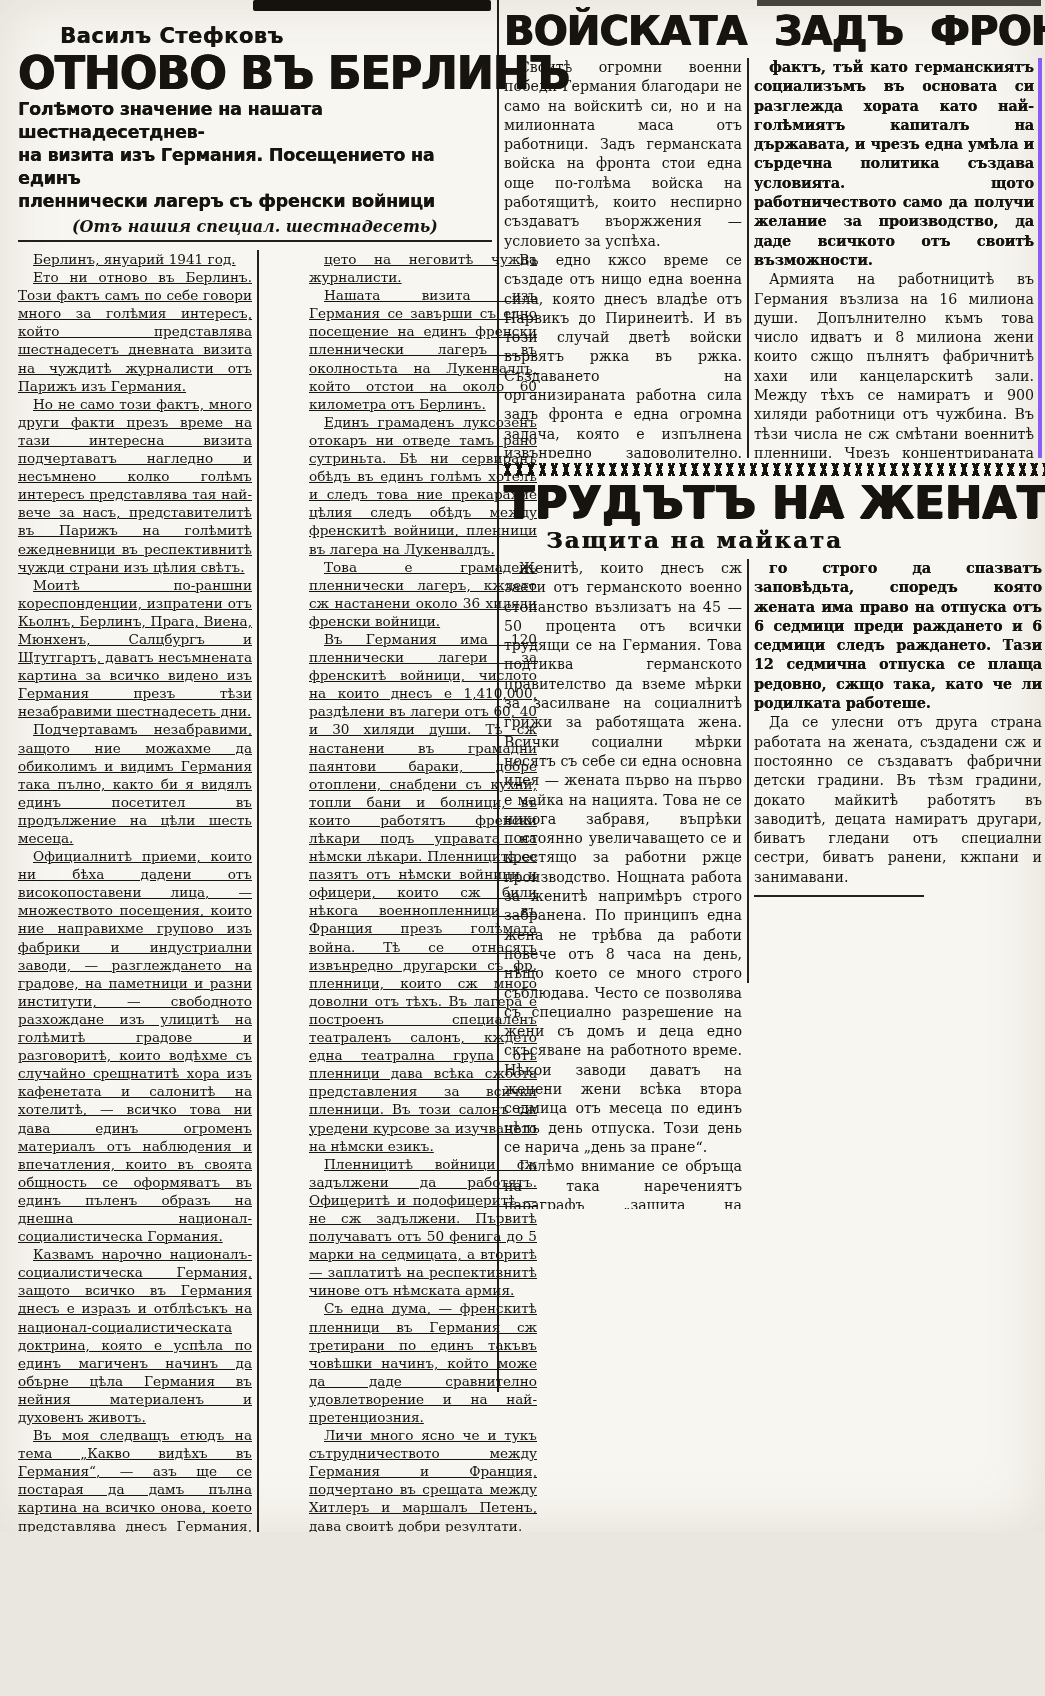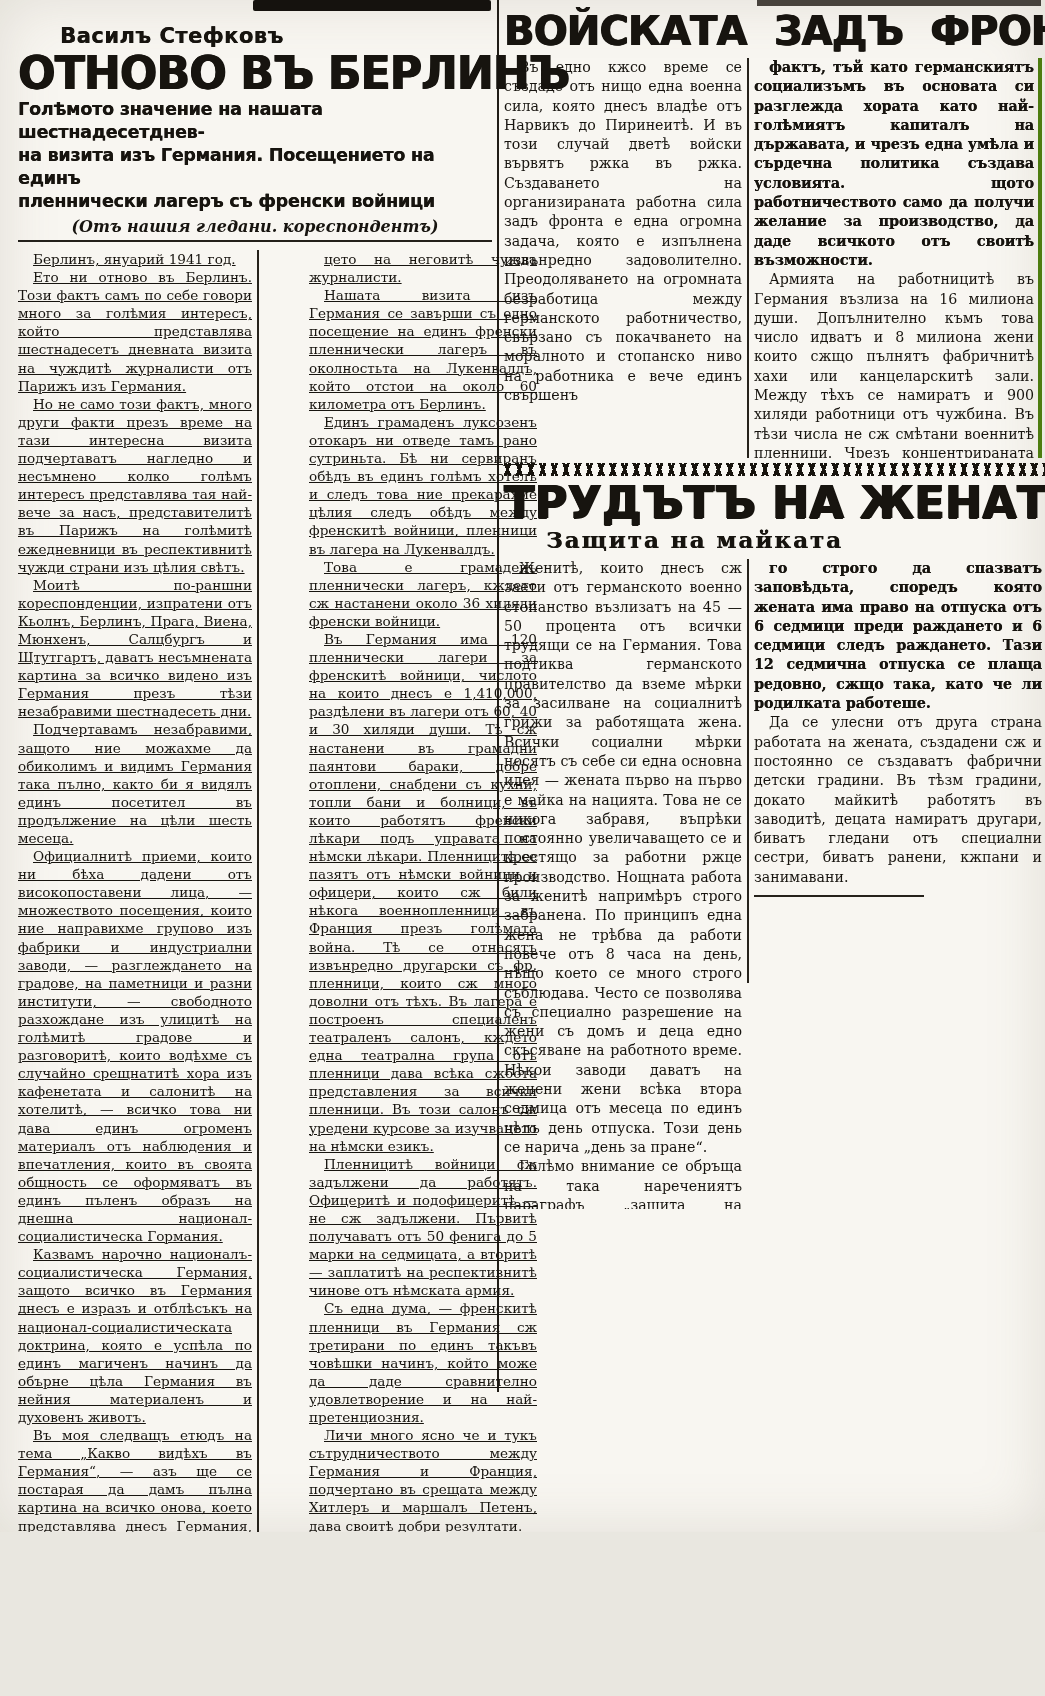--- a/index.html
+++ b/index.html
@@ -66,21 +66,21 @@
   
   .right-region{position:absolute;left:504px;top:8px;width:541px;}
   .army-headline{
     font-family:"DejaVu Sans", sans-serif;font-weight:bold;
     font-size:40px;line-height:46px;letter-spacing:-.5px;word-spacing:14px;
     white-space:nowrap;transform:scaleX(.99);transform-origin:left;
     text-shadow:1px 0 currentColor, -.5px 0 currentColor;
   }
   .army-cols{display:flex;margin-top:4px;}
   .army-colA{width:238px;height:400px;overflow:hidden;}
-  .army-colB{width:288px;height:400px;overflow:hidden;border-right:4px solid #4d7c0f;padding-right:4px;}
+  .army-colB{width:288px;height:400px;overflow:hidden;border-right:4px solid #8b5cf6;padding-right:4px;}
   .army-cols .vdiv{height:400px;}
   .rpara{font-size:14.2px;line-height:19.3px;text-align:justify;text-indent:15px;}
   .army-colB .rpara:first-child{font-weight:bold;text-shadow:.2px 0 currentColor;}
 
   .zigzag{height:13px;margin:5px 0 2px 0;
     background:
       repeating-linear-gradient(110deg, transparent 0 4px, #17130d 4px 7px, transparent 7px 11px),
       repeating-linear-gradient(70deg, transparent 0 4px, #17130d 4px 7px, transparent 7px 11px);
   }
 
@@ -112,21 +112,21 @@
   <div class="main-vrule"></div>
 
   <div class="left-article">
     <div class="la-author">Василъ Стефковъ</div>
     <div class="la-headline">ОТНОВО ВЪ БЕРЛИНЪ</div>
     <div class="la-subhead">
         <p>Голѣмото значение на нашата шестнадесетднев-</p>
         <p>на визита изъ Германия. Посещението на единъ</p>
         <p>пленнически лагеръ съ френски войници</p>
       </div>
-    <div class="la-byline">(Отъ нашия гледани. кореспондентъ)</div>
+    <div class="la-byline">(Отъ нашия специал. шестнадесеть)</div>
     <div class="la-cols">
       <div class="colA">
           <p class="para">Берлинъ, януарий 1941 год.</p>
           <p class="para">Ето ни отново въ Берлинъ. Този фактъ самъ по себе говори много за голѣмия интересъ, който представлява шестнадесетъ дневната визита на чуждитѣ журналисти отъ Парижъ изъ Германия.</p>
           <p class="para">Но не само този фактъ, много други факти презъ време на тази интересна визита подчертаватъ нагледно и несъмнено колко голѣмъ интересъ представлява тая най-вече за насъ, представителитѣ въ Парижъ на голѣмитѣ ежедневници въ респективнитѣ чужди страни изъ цѣлия свѣтъ.</p>
           <p class="para">Моитѣ по-раншни кореспонденции, изпратени отъ Кьолнъ, Берлинъ, Прага, Виена, Мюнхенъ, Салцбургъ и Щтутгартъ, даватъ несъмнената картина за всичко видено изъ Германия презъ тѣзи незабравими шестнадесеть дни.</p>
           <p class="para">Подчертавамъ незабравими, защото ние можахме да обиколимъ и видимъ Германия така пълно, както би я видялъ единъ посетител въ продължение на цѣли шесть месеца.</p>
           <p class="para">Официалнитѣ приеми, които ни бѣха дадени отъ високопоставени лица, — множеството посещения, които ние направихме групово изъ фабрики и индустриални заводи, — разглеждането на градове, на паметници и разни институти, — свободното разхождане изъ улицитѣ на голѣмитѣ градове и разговоритѣ, които водѣхме съ случайно срещнатитѣ хора изъ кафенетата и салонитѣ на хотелитѣ, — всичко това ни дава единъ огроменъ материалъ отъ наблюдения и впечатления, които въ своята общность се оформяватъ въ единъ пъленъ образъ на днешна национал-социалистическа Гормания.</p>
           <p class="para">Казвамъ нарочно националъ-социалистическа Германия, защото всичко въ Германия днесъ е изразъ и отблѣсъкъ на национал-социалистическата доктрина, която е успѣла по единъ магиченъ начинъ да обърне цѣла Германия въ нейния материаленъ и духовенъ животъ.</p>
           <p class="para">Въ моя следващъ етюдъ на тема „Какво видѣхъ въ Германия“, — азъ ще се постарая да дамъ пълна картина на всичко онова, което представлява днесъ Германия, видена отъ единъ чуждъ журналистъ, който за първи пжть посещава Германия, следъ като е живѣлъ цѣли 15 години непрекжснато въ Парижъ.</p>
@@ -153,20 +153,21 @@
     </div>
   </div>
   <div class="bottom-dashes"></div>
 
   <div class="right-region">
 
     <div>
       <div class="army-headline">ВОЙСКАТА ЗАДЪ ФРОНТА</div>
       <div class="army-cols">
         <div class="army-colA">
+            <p class="rpara">Своитѣ огромни военни победи Германия благодари не само на войскитѣ си, но и на милионната маса отъ работници. Задъ германската войска на фронта стои една още по-голѣма войска на работящитѣ, които неспирно създаватъ въоржжения — условието за успѣха.</p>
             <p class="rpara">Въ едно кжсо време се създаде отъ нищо една военна сила, която днесъ владѣе отъ Нарвикъ до Пиринеитѣ. И въ този случай дветѣ войски вървятъ ржка въ ржка. Създаването на организираната работна сила задъ фронта е една огромна задача, която е изпълнена извънредно задоволително. Преодоляването на огромната безработица между германското работничество, свързано съ покачването на моралното и стопанско ниво на работника е вече единъ свършенъ</p>
           </div>
         <div class="vdiv"></div>
         <div class="army-colB">
             <p class="rpara">фактъ, тъй като германскиятъ социализъмъ въ основата си разглежда хората като най-голѣмиятъ капиталъ на държавата, и чрезъ една умѣла и сърдечна политика създава условията. щото работничеството само да получи желание за производство, да даде всичкото отъ своитѣ възможности.</p>
             <p class="rpara">Армията на работницитѣ въ Германия възлиза на 16 милиона души. Допълнително къмъ това число идватъ и 8 милиона жени които сжщо пълнятъ фабричнитѣ хахи или канцеларскитѣ зали. Между тѣхъ се намиратъ и 900 хиляди работници отъ чужбина. Въ тѣзи числа не сж смѣтани военнитѣ пленници. Чрезъ концентрираната работа на всички тѣзи работни сили се създава едно гигантско дѣло — вжтрешниятъ фронтъ на Германия.</p>
           </div>
       </div>
     </div>
 

